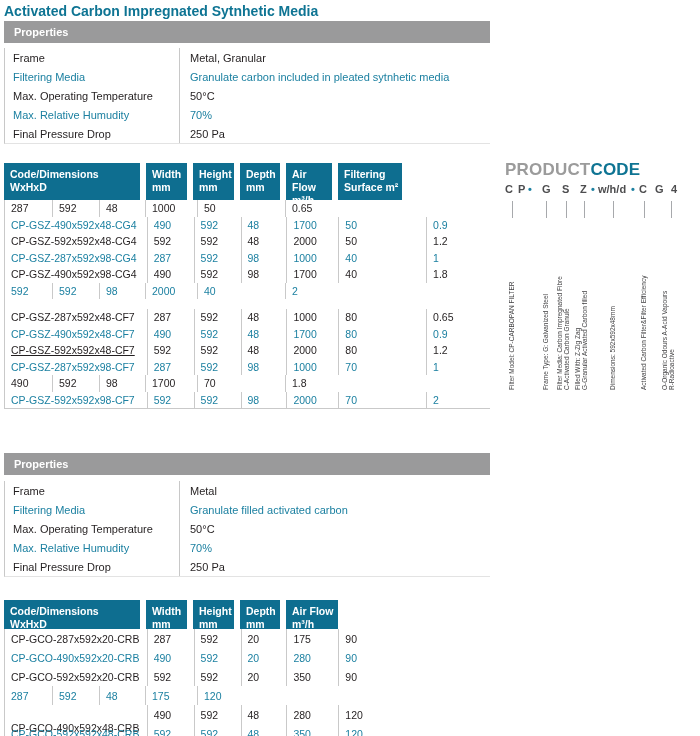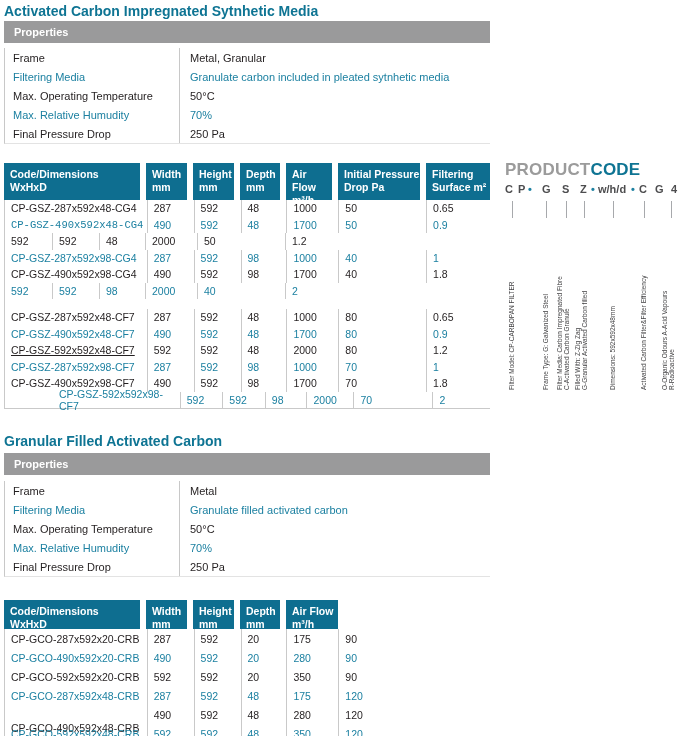--- a/index.html
+++ b/index.html
@@ -99,53 +99,47 @@
             <div>Depth</div>
             <div>mm</div>
           </div>
         </div>
         <div class="hwrap" style="width: 52px;">
           <div class="hcell">
             <div>Air Flow</div>
             <div>m³/h</div>
           </div>
         </div>
-        <div class="hwrap" style="width: 88px;">
-          <div class="hcell">
-            <div>Initial Pressure</div>
-            <div>Drop Pa</div>
-          </div>
-        </div>
         <div class="hwrap" style="width: 64px;">
           <div class="hcell">
             <div>Filtering</div>
             <div>Surface m²</div>
           </div>
         </div>
       </div>
     <div class="dbody">
         <div class="drow c-black" style="height: 16.5px;">
-          <div class="dcell" style="width: 142px;">CP-GSZ-287x592x48-CG4</div>
           <div class="dcell" style="width: 47px;">287</div>
           <div class="dcell" style="width: 47px;">592</div>
           <div class="dcell" style="width: 46px;">48</div>
           <div class="dcell" style="width: 52px;">1000</div>
           <div class="dcell" style="width: 88px;">50</div>
           <div class="dcell" style="width: 64px;">0.65</div>
         </div>
         <div class="drow c-teal" style="height: 16.5px;">
-          <div class="dcell" style="width: 142px; font-family: Liberation Mono, monospace;">CP-GSZ-490x592x48-CG4</div>
+          <div class="dcell" style="width: 142px;">CP-GSZ-490x592x48-CG4</div>
           <div class="dcell" style="width: 47px;">490</div>
           <div class="dcell" style="width: 47px;">592</div>
           <div class="dcell" style="width: 46px;">48</div>
           <div class="dcell" style="width: 52px;">1700</div>
           <div class="dcell" style="width: 88px;">50</div>
           <div class="dcell" style="width: 64px;">0.9</div>
         </div>
         <div class="drow c-black" style="height: 16.5px;">
+          <div class="dcell" style="width: 142px;">CP-GSZ-592x592x48-CG4</div>
           <div class="dcell" style="width: 47px;">592</div>
           <div class="dcell" style="width: 47px;">592</div>
           <div class="dcell" style="width: 46px;">48</div>
           <div class="dcell" style="width: 52px;">2000</div>
           <div class="dcell" style="width: 88px;">50</div>
           <div class="dcell" style="width: 64px;">1.2</div>
         </div>
         <div class="drow c-teal" style="height: 16.5px;">
           <div class="dcell" style="width: 142px;">CP-GSZ-287x592x98-CG4</div>
           <div class="dcell" style="width: 47px;">287</div>
@@ -203,29 +197,28 @@
         <div class="drow c-teal" style="height: 16.5px;">
           <div class="dcell" style="width: 142px;">CP-GSZ-287x592x98-CF7</div>
           <div class="dcell" style="width: 47px;">287</div>
           <div class="dcell" style="width: 47px;">592</div>
           <div class="dcell" style="width: 46px;">98</div>
           <div class="dcell" style="width: 52px;">1000</div>
           <div class="dcell" style="width: 88px;">70</div>
           <div class="dcell" style="width: 64px;">1</div>
         </div>
         <div class="drow c-black" style="height: 16.5px;">
-          <div class="dcell" style="width: 142px;">CP-GSZ-490x592x98-CF7</div>
           <div class="dcell" style="width: 47px;">490</div>
           <div class="dcell" style="width: 47px;">592</div>
           <div class="dcell" style="width: 46px;">98</div>
           <div class="dcell" style="width: 52px;">1700</div>
           <div class="dcell" style="width: 88px;">70</div>
           <div class="dcell" style="width: 64px;">1.8</div>
         </div>
-        <div class="drow c-teal" style="height: 16.5px; margin-left: 48px;">
+        <div class="drow c-teal" style="height: 16.5px;">
           <div class="dcell" style="width: 142px;">CP-GSZ-592x592x98-CF7</div>
           <div class="dcell" style="width: 47px;">592</div>
           <div class="dcell" style="width: 47px;">592</div>
           <div class="dcell" style="width: 46px;">98</div>
           <div class="dcell" style="width: 52px;">2000</div>
           <div class="dcell" style="width: 88px;">70</div>
           <div class="dcell" style="width: 64px;">2</div>
         </div>
       </div>
   </div>
@@ -276,21 +269,20 @@
           <div>Activated Carbon Filter&amp;Filter Efficiency</div>
         </div>
         <div class="pline" style="left: 166px;"></div>
         <div class="plabel" style="left: 156px;">
           <div>O-Organic Odours A-Acid Vapours</div>
           <div>R-Radioactive</div>
         </div>
       </div>
   </div>
 
-  <div class="abs sec-title" style="left:4px;top:433px;">Granular Filled Activated Carbon</div>
 
   <div class="abs props-bar" style="left:4px;top:453px;">
     <span>Properties</span>
   </div>
 
   <div class="abs props-table" style="left:4px;top:481px;">
       <div class="props-row c-black">
         <div class="props-label">Frame</div>
         <div class="props-value">Metal</div>
       </div>
@@ -364,21 +356,20 @@
         </div>
         <div class="drow c-black" style="height: 19px;">
           <div class="dcell" style="width: 142px;">CP-GCO-592x592x20-CRB</div>
           <div class="dcell" style="width: 47px;">592</div>
           <div class="dcell" style="width: 47px;">592</div>
           <div class="dcell" style="width: 46px;">20</div>
           <div class="dcell" style="width: 52px;">350</div>
           <div class="dcell" style="width: 152px;">90</div>
         </div>
         <div class="drow c-teal" style="height: 19px;">
-          <div class="dcell" style="width: 142px;">CP-GCO-287x592x48-CRB</div>
           <div class="dcell" style="width: 47px;">287</div>
           <div class="dcell" style="width: 47px;">592</div>
           <div class="dcell" style="width: 46px;">48</div>
           <div class="dcell" style="width: 52px;">175</div>
           <div class="dcell" style="width: 152px;">120</div>
         </div>
         <div class="drow c-black" style="height: 19px;">
           <div class="dcell" style="width: 142px; margin-top: 26px;">CP-GCO-490x592x48-CRB</div>
           <div class="dcell" style="width: 47px;">490</div>
           <div class="dcell" style="width: 47px;">592</div>

